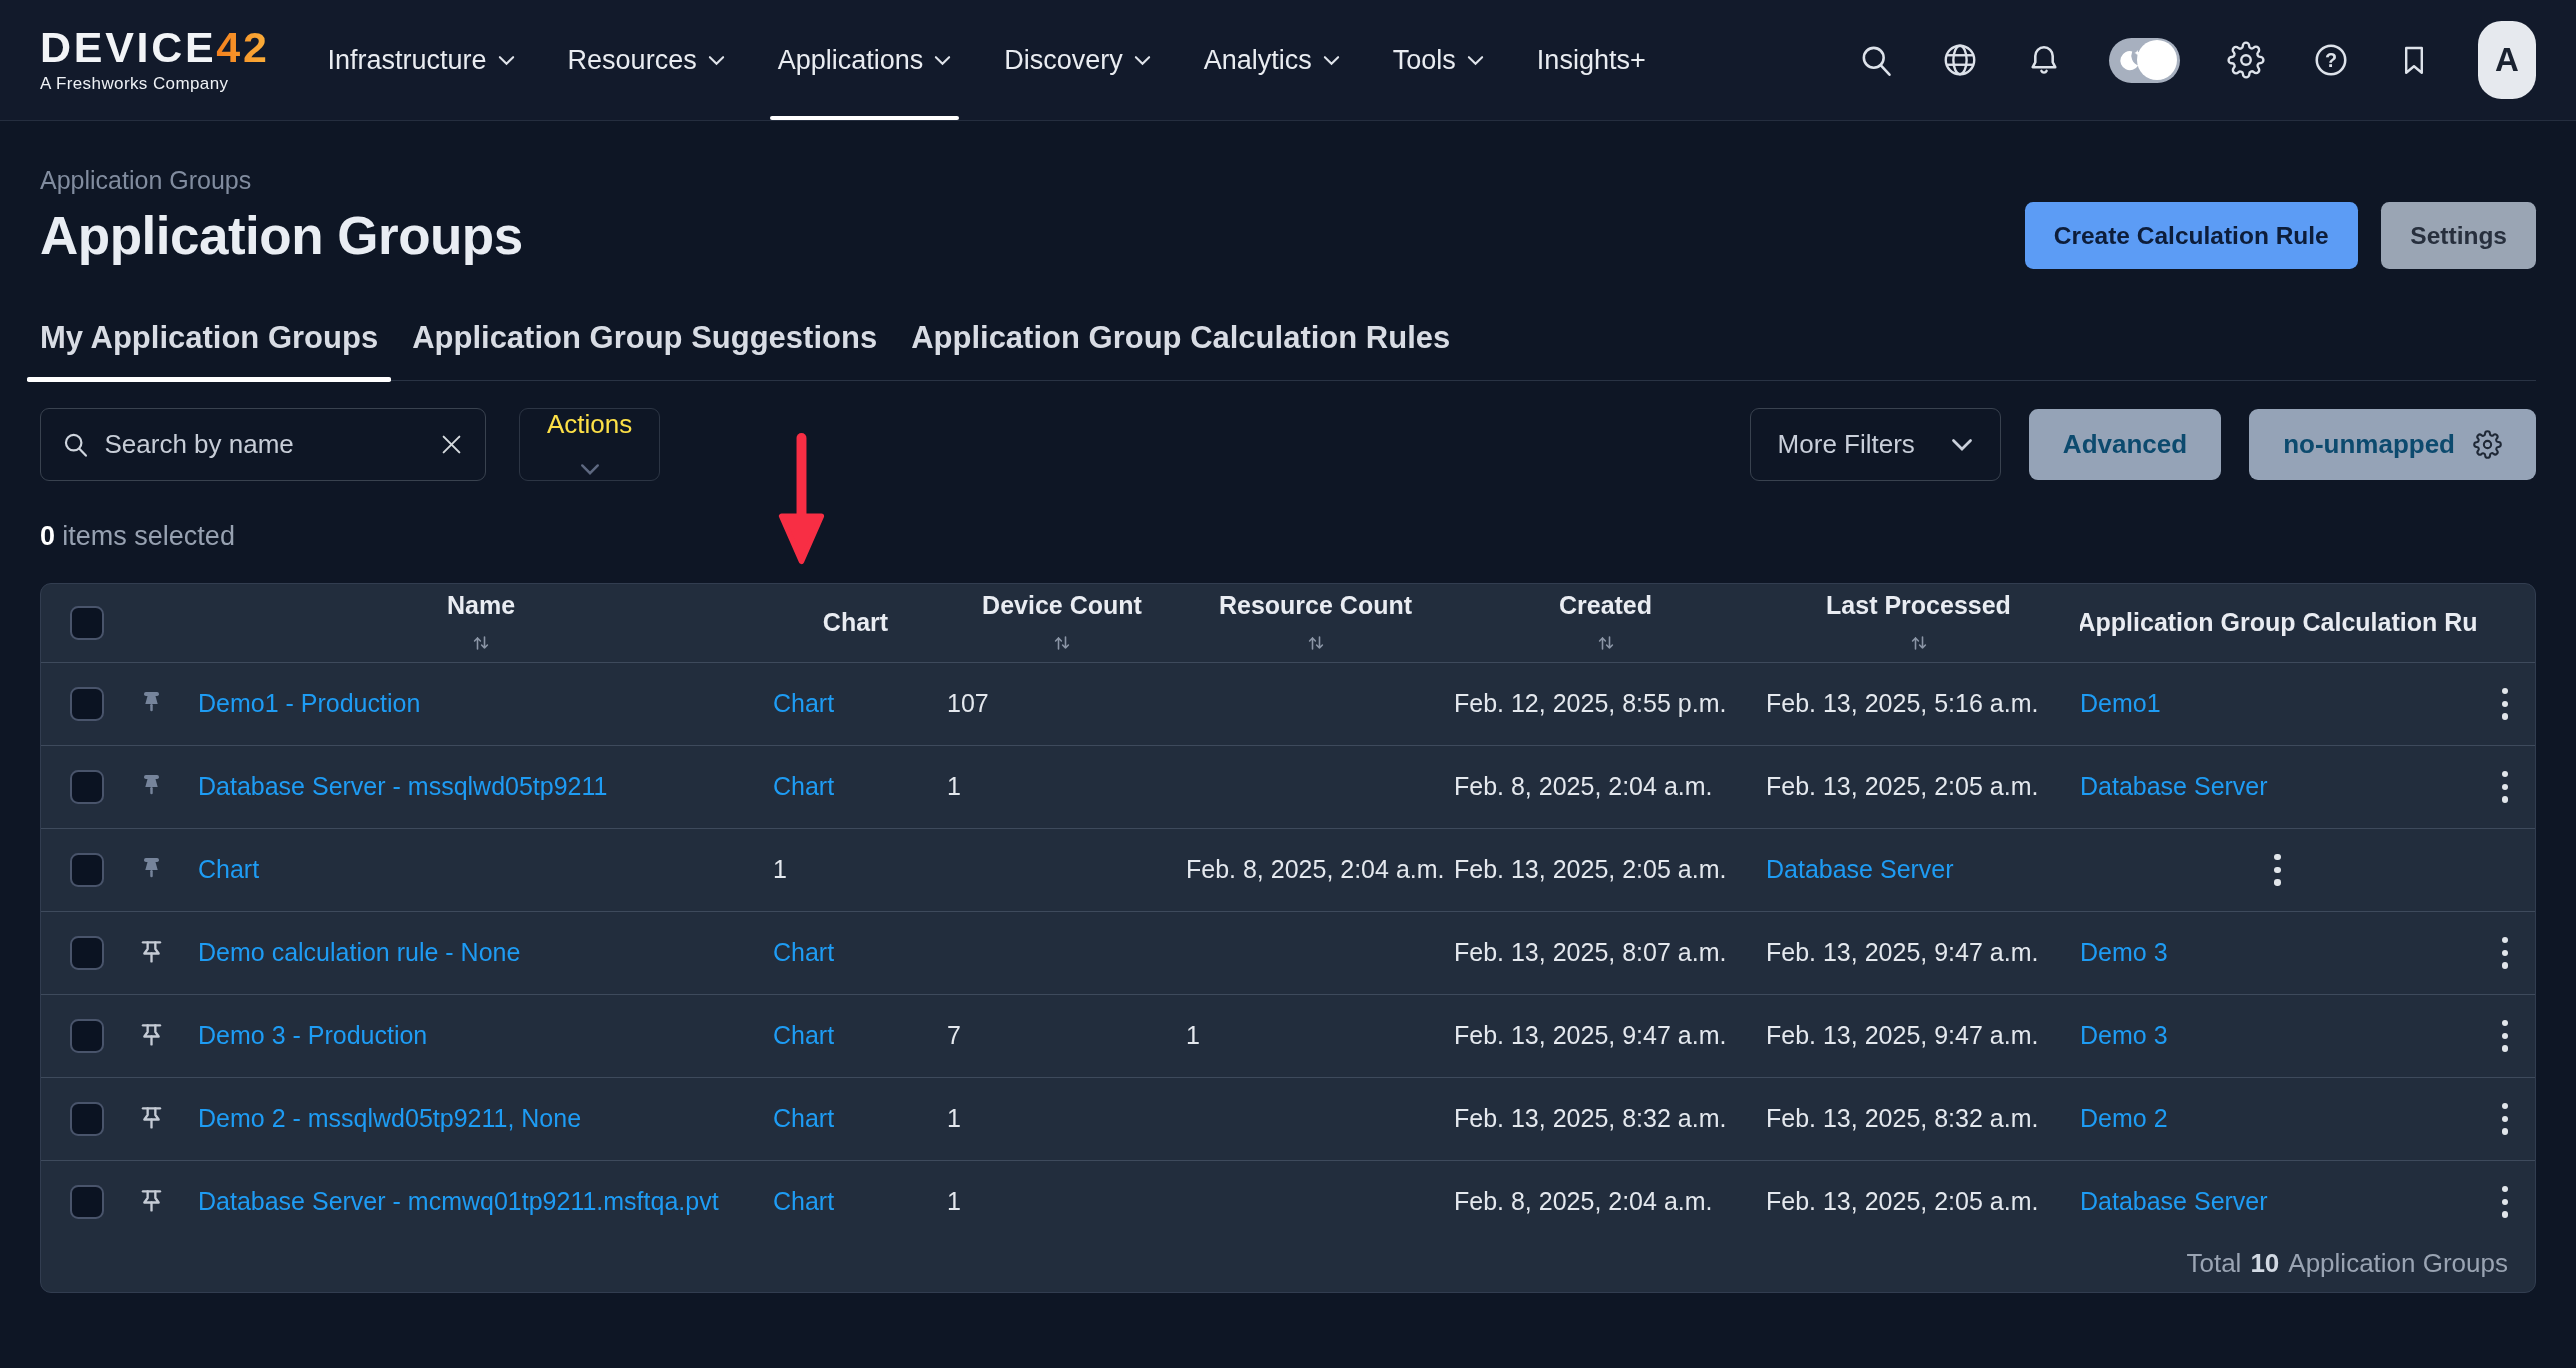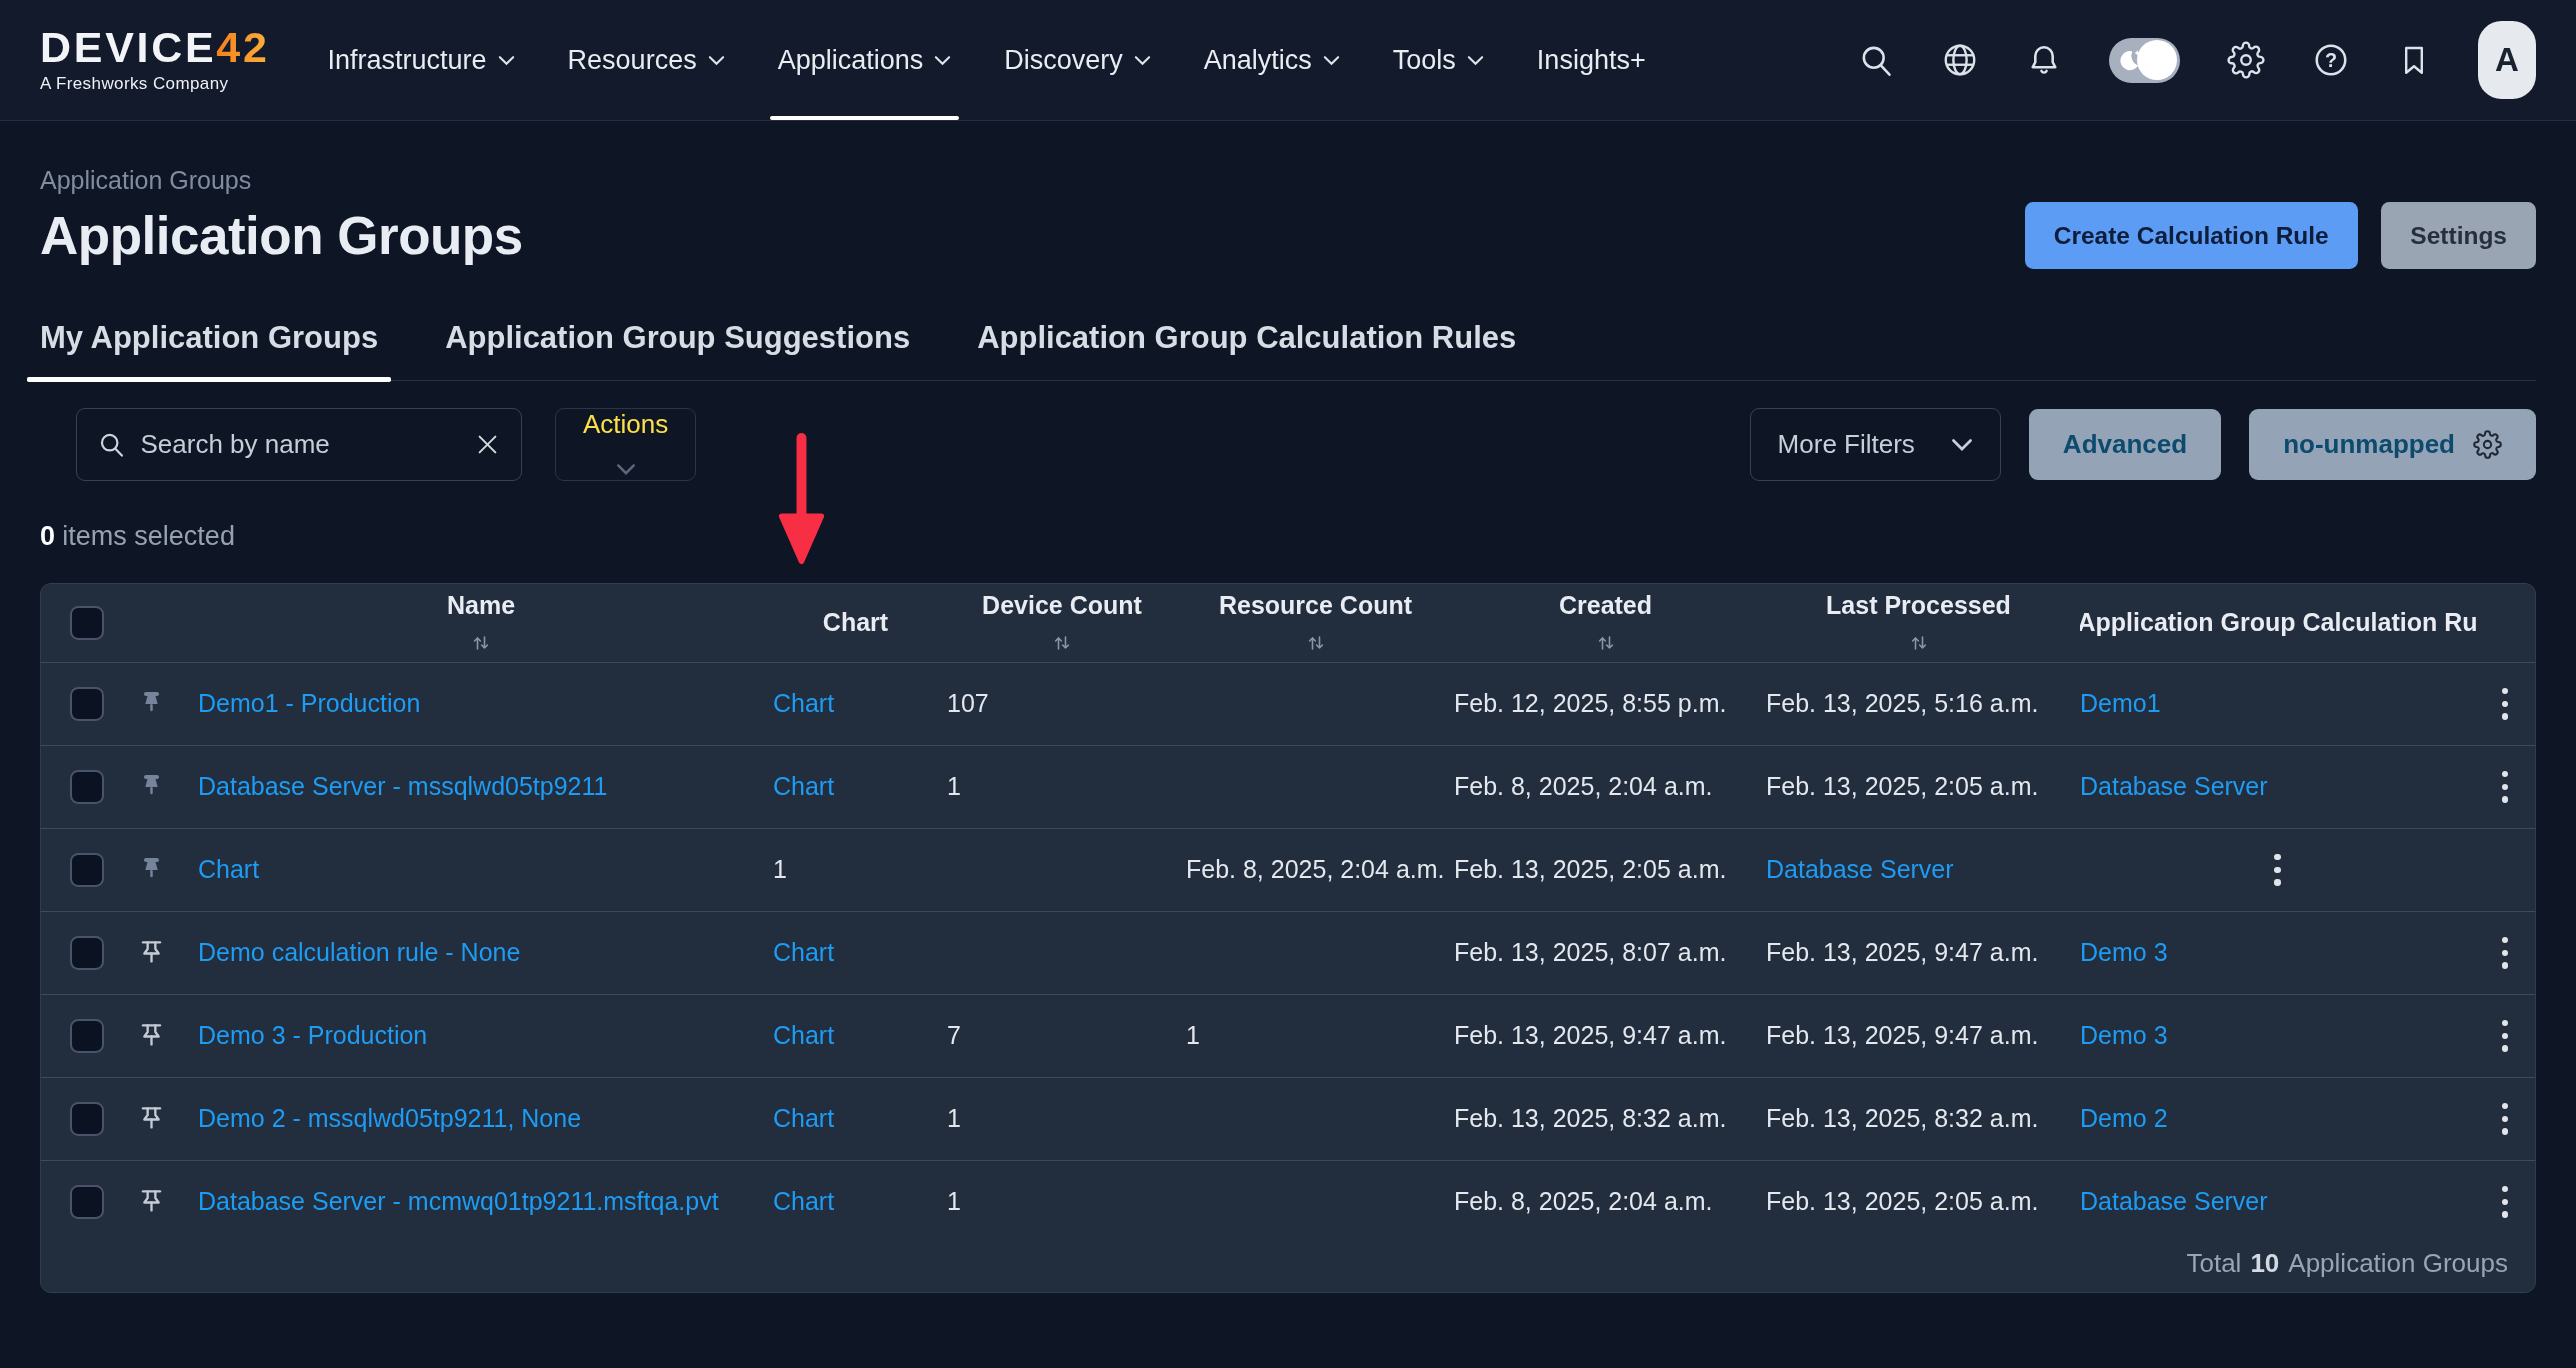--- a/index.html
+++ b/index.html
@@ -35,29 +35,29 @@
   .content{ padding:0 40px; }
   .breadcrumb{ margin-top:45px; font-size:25px; color:#818c9f; }
   .title-row{ display:flex; align-items:center; margin-top:7.3px; }
   h1{ font-size:53px; font-weight:bold; color:#e9edf3; letter-spacing:-0.5px; }
   .hdr-buttons{ margin-left:auto; display:flex; gap:23.6px; }
   .btn{ height:67px; border:none; border-radius:8.2px; font-size:24.5px; font-weight:bold;
     padding:0 29px; cursor:pointer; font-family:inherit; white-space:nowrap; }
   .btn-primary{ background:var(--accent,#5c9cf5); color:#0d1d3a; }
   .btn-settings{ background:#9aa5b4; color:#272f3d; }
   
-  .tabs{ display:flex; gap:67px; margin-top:51px; border-bottom:1.8px solid #293344; }
+  .tabs{ display:flex; gap:34px; margin-top:51px; border-bottom:1.8px solid #293344; }
   .tab{ position:relative; font-size:31px; font-weight:bold; color:#d8dce4;
     padding-bottom:23.6px; cursor:pointer; white-space:nowrap; }
   .tab.active::after{ content:""; position:absolute; left:-12.7px; right:-12.7px; bottom:-1.8px;
     height:4.5px; background:#fff; border-radius:1.8px; }
   
   .toolbar{ display:flex; align-items:center; margin-top:27px; gap:33px; }
   .search{ width:446px; height:73px; border:1.8px solid #39424f; border-radius:9px;
-    display:flex; align-items:center; padding:0 20px; gap:14.5px; background:transparent;margin-left:36px; }
+    display:flex; align-items:center; padding:0 20px; gap:14.5px; background:transparent; }
   .search input{ flex:1; background:transparent; border:none; outline:none;
     font-size:26px; color:#ced4dd; font-family:inherit; min-width:0; }
   .search input::placeholder{ color:#c7cdd7; opacity:1; }
   .faux-select{ height:73px; border-radius:9px; display:flex; align-items:center;
     gap:23.6px; padding:0 27px; font-size:26px; cursor:pointer; white-space:nowrap; }
   .actions{ border:1.8px solid #2c3544; color:#fde047;flex-direction:column; }
   .right-tools{ margin-left:auto; display:flex; align-items:center; gap:28px; }
   .more-filters{ border:1.8px solid #39424f; color:#c9cfda; gap:36px; }
   .btn-gray{ height:71px; background:var(--gray-btn,#95a3b7); color:#0c4a6e;
     font-size:26px; font-weight:bold; border:none; border-radius:9px; padding:0 34px;

